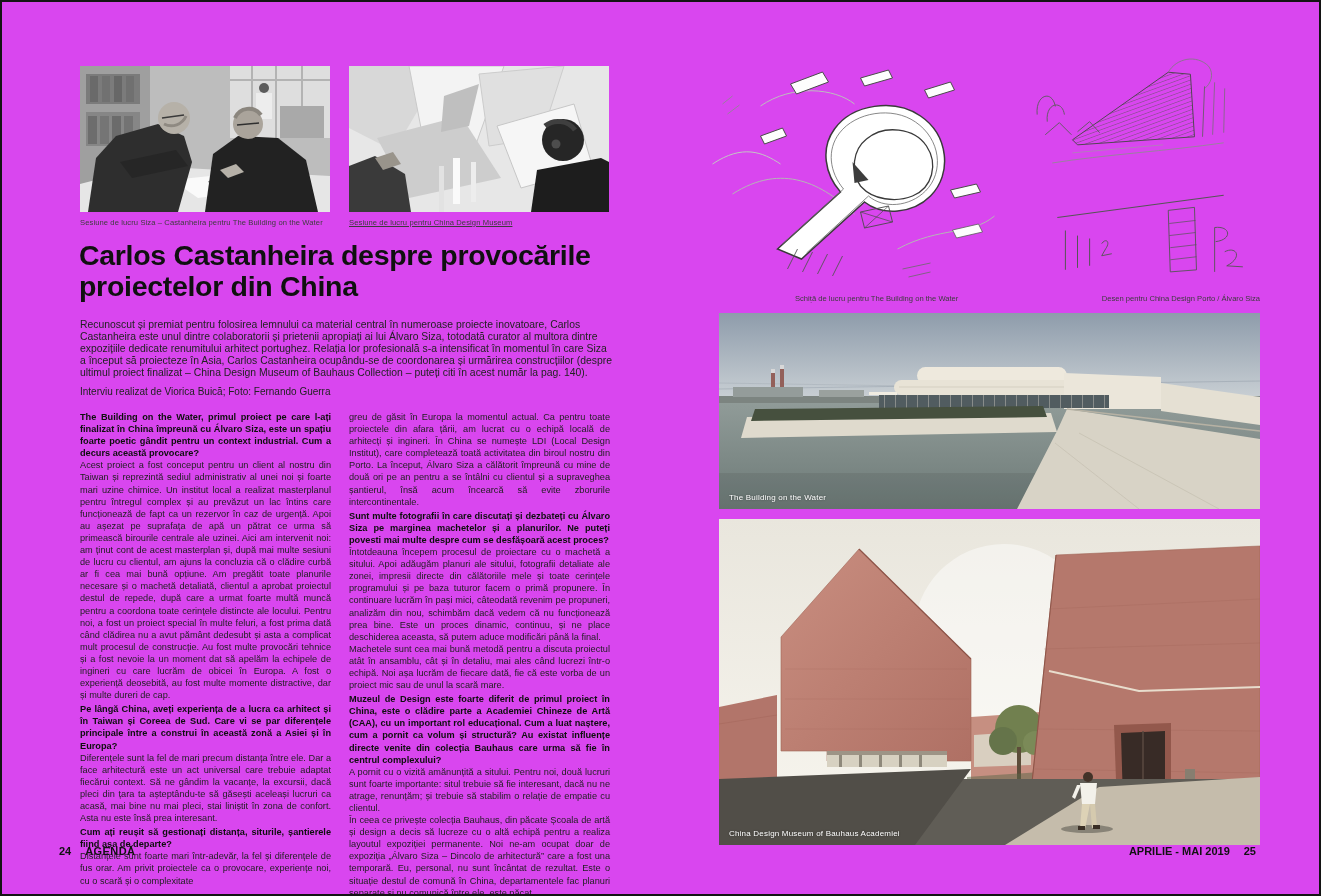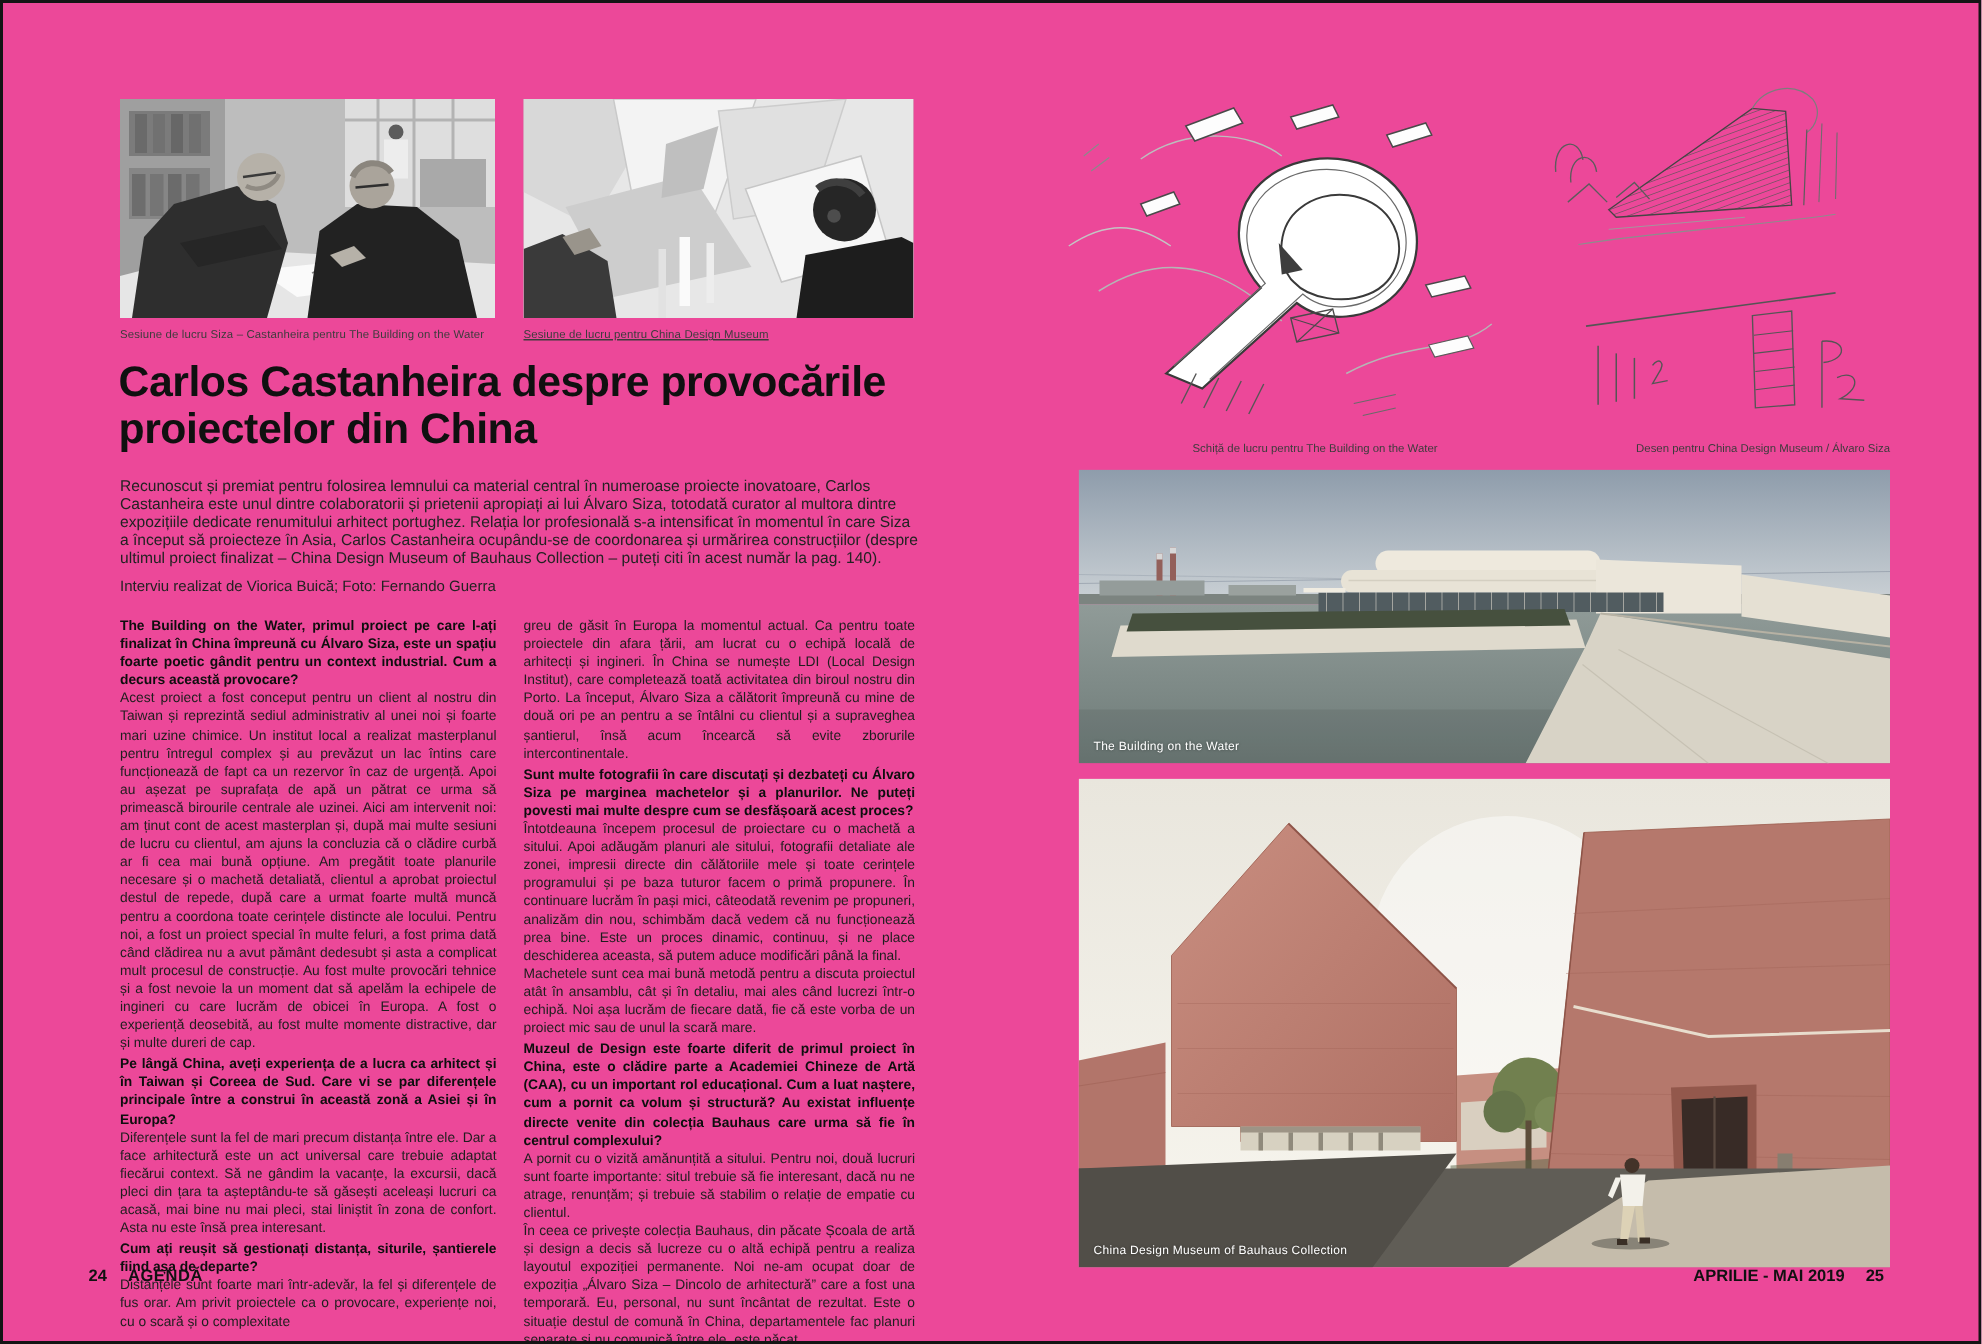--- a/index.html
+++ b/index.html
@@ -1,18 +1,18 @@
 <!DOCTYPE html>
 <html><head>
 <meta charset="utf-8">
 <style>
   html,body{margin:0;padding:0;background:#ffffff;}
   .spread{
     position:relative;width:1321px;height:896px;box-sizing:border-box;
-    border:2px solid #141414;background:#ec4899;overflow:hidden;
+    border:2px solid #141414;background:#d946ef;overflow:hidden;
     font-family:"Liberation Sans",sans-serif;color:#1c1c1c;
   }
   figure{margin:0;}
   
   .bw-photo{position:absolute;top:64px;height:146px;overflow:hidden;background:#c4c4c4;}
   #bw1{left:78px;width:250px;}
   #bw2{left:347px;width:260px;}
   .photo-caption{position:absolute;top:216px;font-size:7.6px;color:#3c3c3c;letter-spacing:.1px;}
   #cap-bw1{left:78px;}
   #cap-bw2{left:347px;text-decoration:underline;}
@@ -200,21 +200,21 @@
       <line x1="151" y1="178" x2="177" y2="175" stroke="#555" stroke-width="0.7"></line>
       <line x1="151" y1="190" x2="177" y2="187" stroke="#555" stroke-width="0.7"></line>
       <line x1="152" y1="202" x2="178" y2="199" stroke="#555" stroke-width="0.7"></line>
       <line x1="152" y1="214" x2="178" y2="211" stroke="#555" stroke-width="0.7"></line>
       <path d="M196,182 L196,226 M196,182 C212,180 214,194 197,196" fill="none" stroke="#555" stroke-width="0.9"></path>
       <path d="M206,206 C218,200 224,212 208,220 L224,221" fill="none" stroke="#555" stroke-width="0.9"></path>
     </svg>
   </figure>
 
   <figcaption class="sketch-caption" id="cap-sk1">Schiță de lucru pentru The Building on the Water</figcaption>
-  <figcaption class="sketch-caption" id="cap-sk2">Desen pentru China Design Museum / Álvaro Siza</figcaption>
+  <figcaption class="sketch-caption" id="cap-sk2">Desen pentru China Design Porto / Álvaro Siza</figcaption>
 
   <figure class="color-photo" id="photo-water">
     <svg width="541" height="196" viewBox="0 0 541 196">
       <defs>
         <linearGradient id="skyg" x1="0" y1="0" x2="0" y2="1">
           <stop offset="0" stop-color="#8e9cab"></stop>
             <stop offset="1" stop-color="#ccd2d6"></stop>
         </linearGradient>
         <linearGradient id="waterg" x1="0" y1="0" x2="0" y2="1">
           <stop offset="0" stop-color="#909b98"></stop>
@@ -305,20 +305,20 @@
       <polygon points="380,268 541,258 541,326 286,326" fill="#c5bcab"></polygon>
       <ellipse cx="368" cy="310" rx="26" ry="4" fill="#3f3d38" opacity="0.45"></ellipse>
       <circle cx="369" cy="258" r="5" fill="#433329"></circle>
       <polygon points="361,264 378,264 376,285 363,285" fill="#f3f1ea"></polygon>
       <polygon points="363,285 371,285 366,310 361,309" fill="#ddd2b6"></polygon>
       <polygon points="371,285 376,285 378,308 373,309" fill="#d5caae"></polygon>
       <rect x="374" y="306" width="7" height="4" fill="#3a2f26"></rect>
         <rect x="359" y="307" width="7" height="4" fill="#3a2f26"></rect>
       <polygon points="358,266 362,266 356,280 353,278" fill="#f3f1ea"></polygon>
     </svg>
-    <span class="overlay-caption">China Design Museum of Bauhaus Collection</span>
+    <span class="overlay-caption">China Design Museum of Bauhaus Academiei</span>
   </figure>
 
   <div class="footer" id="footer-right">
     <span>APRILIE - MAI 2019</span><span class="pn">25</span>
   </div>
 
 </div>
 
 </body></html>

